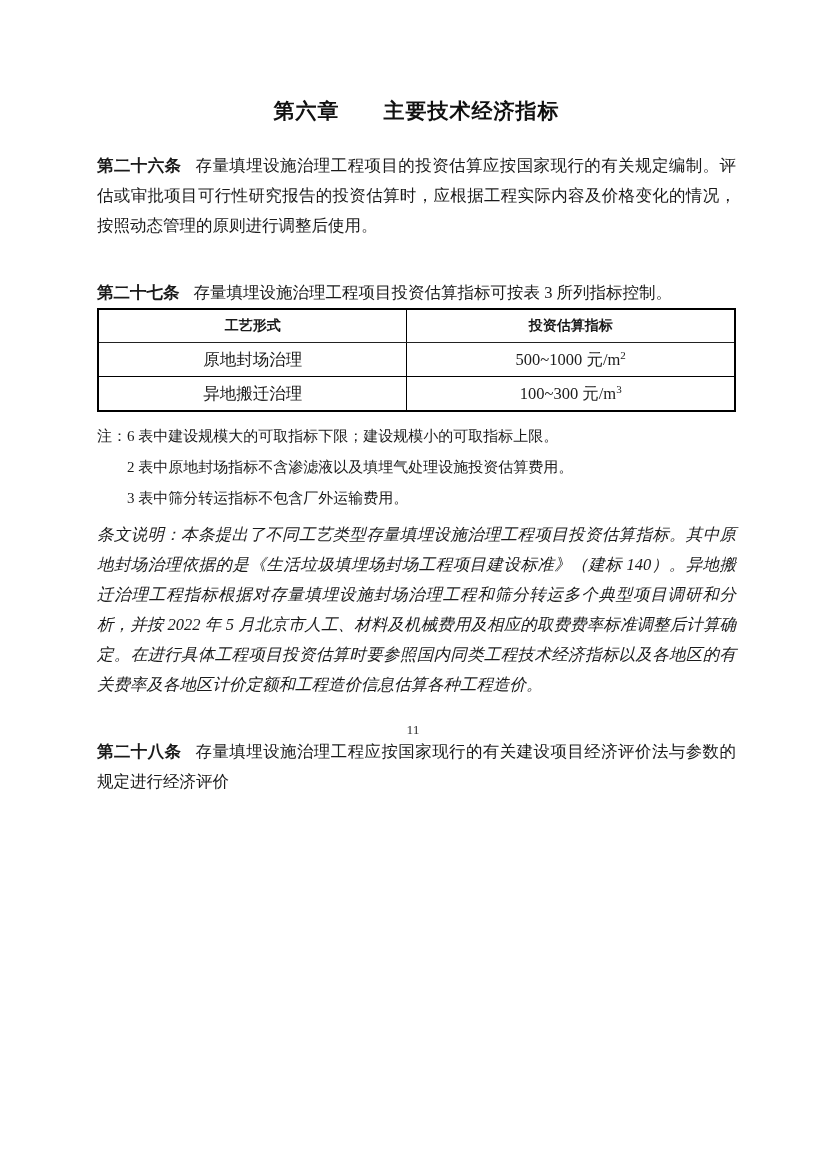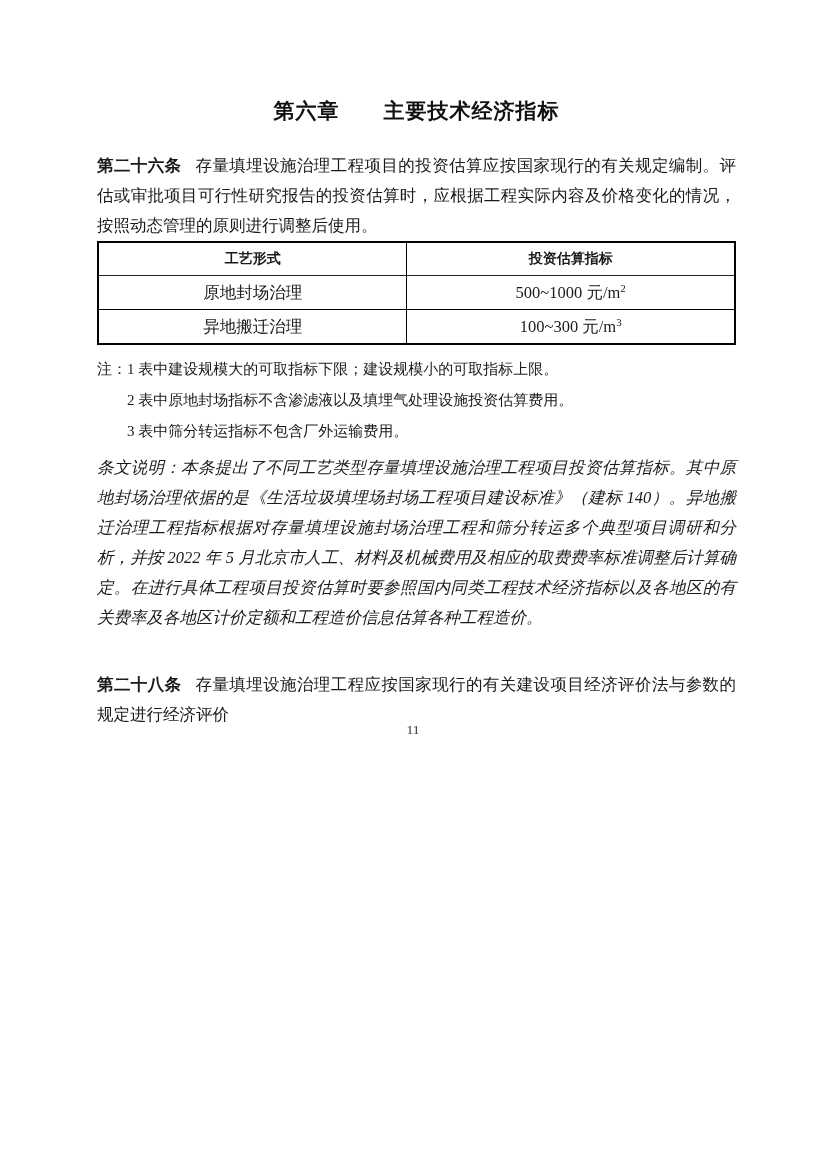--- a/index.html
+++ b/index.html
@@ -115,20 +115,21 @@
 </head>
 <body>
 
 <div class="page">
 
   <h1 class="chapter-title">第六章　　主要技术经济指标</h1>
 
   <p class="para"><span class="art-label">第二十六条</span><span>存量填埋设施治理工程项目的投资估算应按国家现行的有关规定编制。评估或审批项目可行性研究报告的投资估算时，应根据工程实际内容及价格变化的情况，按照动态管理的原则进行调整后使用。</span></p>
 
 
+  <p class="para section-gap"><span class="art-label">第二十七条</span><span>存量填埋设施治理工程项目投资估算指标可按表 3 所列指标控制。</span></p>
 
 
   <table class="est-table">
     <colgroup>
       <col class="col-process">
       <col class="col-indicator">
     </colgroup>
     <thead>
       <tr>
         <th>工艺形式</th>
@@ -141,21 +142,21 @@
         <td><span>500~1000 元/m</span><sup>2</sup></td>
       </tr>
       <tr>
         <td>异地搬迁治理</td>
         <td><span>100~300 元/m</span><sup>3</sup></td>
       </tr>
     </tbody>
   </table>
 
   <div class="notes">
-    <p class="note">注：1 表中建设规模大的可取指标下限；建设规模小的可取指标上限。</p>
+    <p class="note">注：6 表中建设规模大的可取指标下限；建设规模小的可取指标上限。</p>
     <p class="note indent">2 表中原地封场指标不含渗滤液以及填埋气处理设施投资估算费用。</p>
     <p class="note indent">3 表中筛分转运指标不包含厂外运输费用。</p>
   </div>
 
   <p class="para explanation expl-after-notes">条文说明：本条提出了不同工艺类型存量填埋设施治理工程项目投资估算指标。其中原地封场治理依据的是《生活垃圾填埋场封场工程项目建设标准》（建标 140）。异地搬迁治理工程指标根据对存量填埋设施封场治理工程和筛分转运多个典型项目调研和分析，并按 2022 年 5 月北京市人工、材料及机械费用及相应的取费费率标准调整后计算确定。在进行具体工程项目投资估算时要参照国内同类工程技术经济指标以及各地区的有关费率及各地区计价定额和工程造价信息估算各种工程造价。</p>
 
   <p class="para section-gap"><span class="art-label">第二十八条</span><span>存量填埋设施治理工程应按国家现行的有关建设项目经济评价法与参数的规定进行经济评价</span></p>
 
 
   <div class="page-number">11</div>

